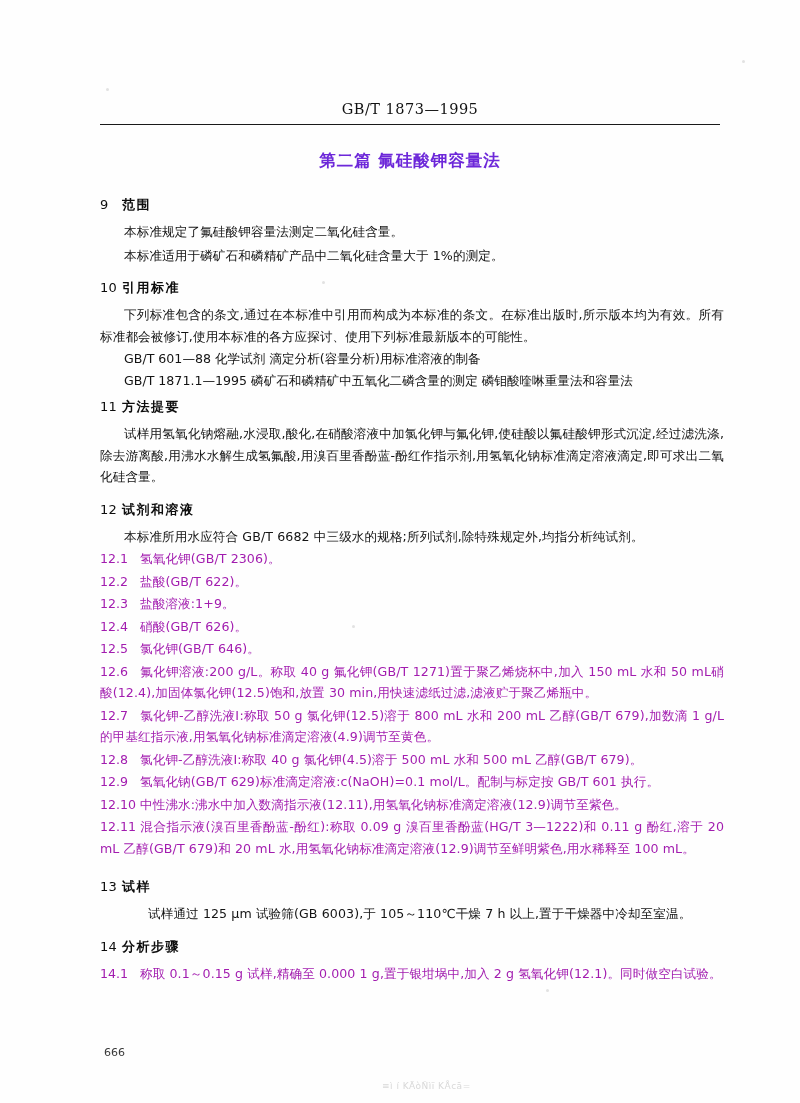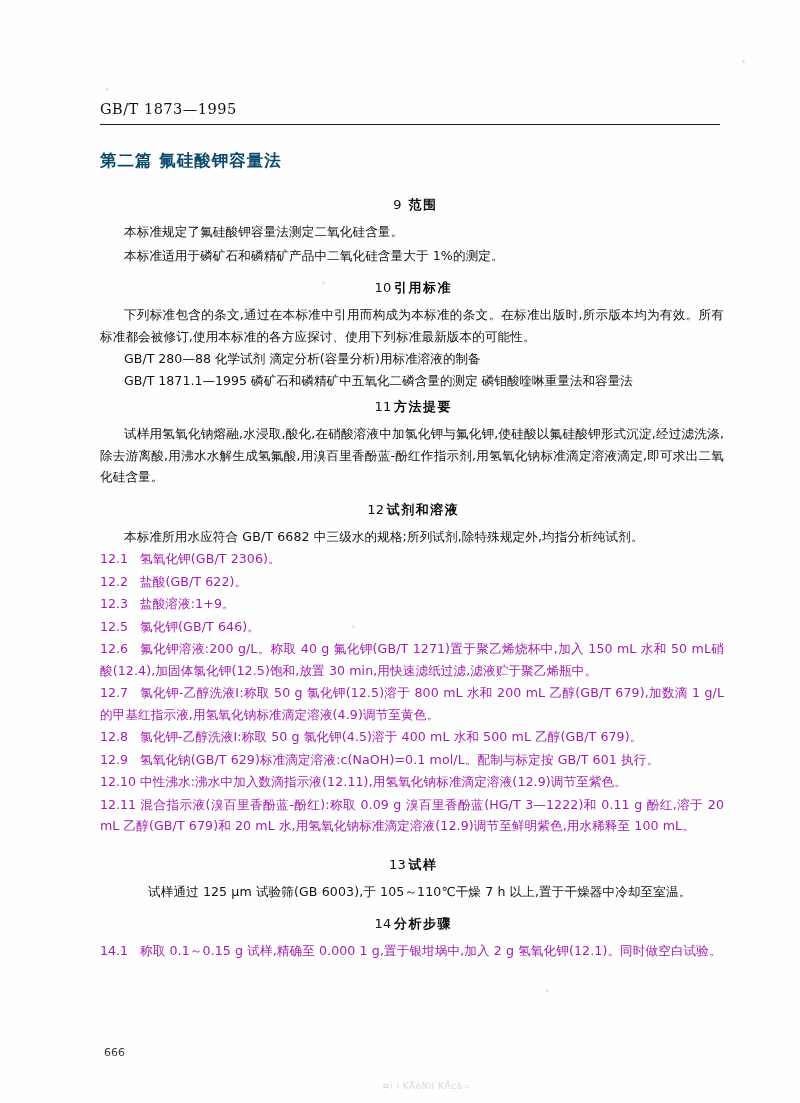--- a/index.html
+++ b/index.html
@@ -23,21 +23,21 @@
     height: 1103px;
     background: #fefefe;
   }
 
   
   .running-head {
     position: absolute;
     left: 100px;
     top: 101px;
     width: 620px;
-    text-align: left;
+    text-align: center;
     font-size: 14.5px;
     letter-spacing: 0.5px;
     color: #111;
     font-family: "DejaVu Serif", "Liberation Serif", serif;
   }
   .head-rule {
     position: absolute;
     left: 100px;
     top: 124px;
     width: 620px;
@@ -62,43 +62,42 @@
     user-select: none;
     pointer-events: none;
   }
 
   
   .part-title {
     position: absolute;
     left: 100px;
     top: 150px;
     width: 620px;
-    text-align: left;
+    text-align: center;
     font-size: 16.5px;
     font-weight: bold;
     letter-spacing: 1px;
-    color: #0c4a6e;
+    color: #6d28d9;
   }
 
   
   .content {
     position: absolute;
     left: 100px;
     top: 196px;
     width: 624px;
   }
 
   .sec-head {
     font-size: 13px;
     font-weight: bold;
     color: #0d0d0d;
     margin: 0 0 8px 0;
     line-height: 17px;
     letter-spacing: 0.3px;
-    text-align: center;
   }
   .sec-head .num {
     display: inline-block;
     min-width: 22px;
     font-weight: normal;
     font-family: "DejaVu Sans", "Liberation Sans", sans-serif;
   }
   .sec-head .ttl { font-weight: bold; letter-spacing: 1.5px; }
 
   .para {
@@ -191,44 +190,45 @@
     </div>
     <p class="para indent">本标准规定了氟硅酸钾容量法测定二氧化硅含量。</p>
     <p class="para indent">本标准适用于磷矿石和磷精矿产品中二氧化硅含量大于 1%的测定。</p>
 
     <div class="gap-md"></div>
 
     <div class="sec-head">
       <span class="num">10</span><span class="ttl">引用标准</span>
     </div>
     <p class="para indent">下列标准包含的条文,通过在本标准中引用而构成为本标准的条文。在标准出版时,所示版本均为有效。所有标准都会被修订,使用本标准的各方应探讨、使用下列标准最新版本的可能性。</p>
-    <p class="ref">GB/T 280—88    化学试剂    滴定分析(容量分析)用标准溶液的制备</p>
+    <p class="ref">GB/T 601—88    化学试剂    滴定分析(容量分析)用标准溶液的制备</p>
     <p class="ref">GB/T 1871.1—1995    磷矿石和磷精矿中五氧化二磷含量的测定    磷钼酸喹啉重量法和容量法</p>
 
     <div class="gap-sm"></div>
 
     <div class="sec-head">
       <span class="num">11</span><span class="ttl">方法提要</span>
     </div>
     <p class="para indent">试样用氢氧化钠熔融,水浸取,酸化,在硝酸溶液中加氯化钾与氟化钾,使硅酸以氟硅酸钾形式沉淀,经过滤洗涤,除去游离酸,用沸水水解生成氢氟酸,用溴百里香酚蓝-酚红作指示剂,用氢氧化钠标准滴定溶液滴定,即可求出二氧化硅含量。</p>
 
     <div class="gap-md"></div>
 
     <div class="sec-head">
       <span class="num">12</span><span class="ttl">试剂和溶液</span>
     </div>
     <p class="para indent">本标准所用水应符合 GB/T 6682 中三级水的规格;所列试剂,除特殊规定外,均指分析纯试剂。</p>
 
     <p class="item"><span class="inum">12.1</span><span>氢氧化钾(GB/T 2306)。</span></p>
     <p class="item"><span class="inum">12.2</span><span>盐酸(GB/T 622)。</span></p>
     <p class="item"><span class="inum">12.3</span><span>盐酸溶液:1+9。</span></p>
+    <p class="item"><span class="inum">12.4</span><span>硝酸(GB/T 626)。</span></p>
     <p class="item"><span class="inum">12.5</span><span>氯化钾(GB/T 646)。</span></p>
     <p class="item"><span class="inum">12.6</span><span>氟化钾溶液:200 g/L。称取 40 g 氟化钾(GB/T 1271)置于聚乙烯烧杯中,加入 150 mL 水和 50 mL硝酸(12.4),加固体氯化钾(12.5)饱和,放置 30 min,用快速滤纸过滤,滤液贮于聚乙烯瓶中。</span></p>
     <p class="item"><span class="inum">12.7</span><span>氯化钾-乙醇洗液Ⅰ:称取 50 g 氯化钾(12.5)溶于 800 mL 水和 200 mL 乙醇(GB/T 679),加数滴 1 g/L 的甲基红指示液,用氢氧化钠标准滴定溶液(4.9)调节至黄色。</span></p>
-    <p class="item"><span class="inum">12.8</span><span>氯化钾-乙醇洗液Ⅰ:称取 50 g 氯化钾(4.5)溶于 400 mL 水和 500 mL 乙醇(GB/T 679)。</span></p>
+    <p class="item"><span class="inum">12.8</span><span>氯化钾-乙醇洗液Ⅰ:称取 40 g 氯化钾(4.5)溶于 500 mL 水和 500 mL 乙醇(GB/T 679)。</span></p>
     <p class="item"><span class="inum">12.9</span><span>氢氧化钠(GB/T 629)标准滴定溶液:c(NaOH)=0.1 mol/L。配制与标定按 GB/T 601 执行。</span></p>
     <p class="item"><span class="inum">12.10</span><span>中性沸水:沸水中加入数滴指示液(12.11),用氢氧化钠标准滴定溶液(12.9)调节至紫色。</span></p>
     <p class="item"><span class="inum">12.11</span><span>混合指示液(溴百里香酚蓝-酚红):称取 0.09 g 溴百里香酚蓝(HG/T 3—1222)和 0.11 g 酚红,溶于 20 mL 乙醇(GB/T 679)和 20 mL 水,用氢氧化钠标准滴定溶液(12.9)调节至鲜明紫色,用水稀释至 100 mL。</span></p>
 
     <div class="gap-lg"></div>
 
     <div class="sec-head">
       <span class="num">13</span><span class="ttl">试样</span>
     </div>
     <p class="para indent2">试样通过 125 μm 试验筛(GB 6003),于 105～110℃干燥 7 h 以上,置于干燥器中冷却至室温。</p>

